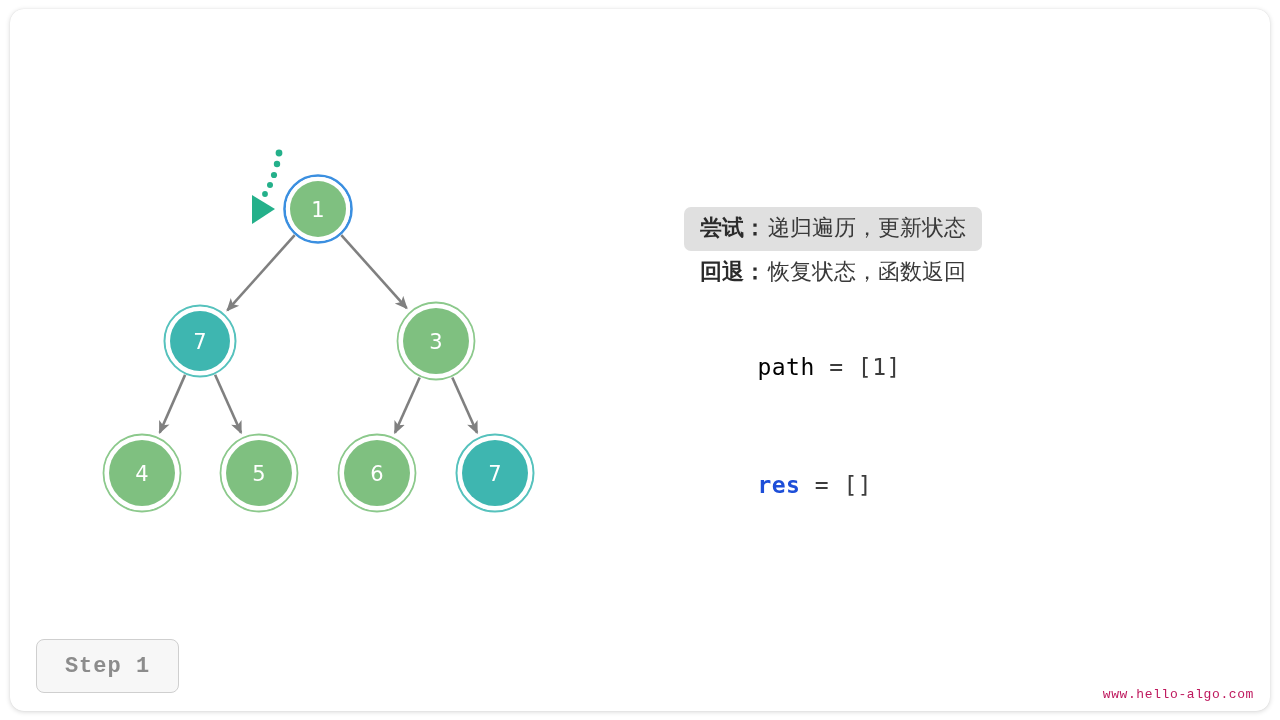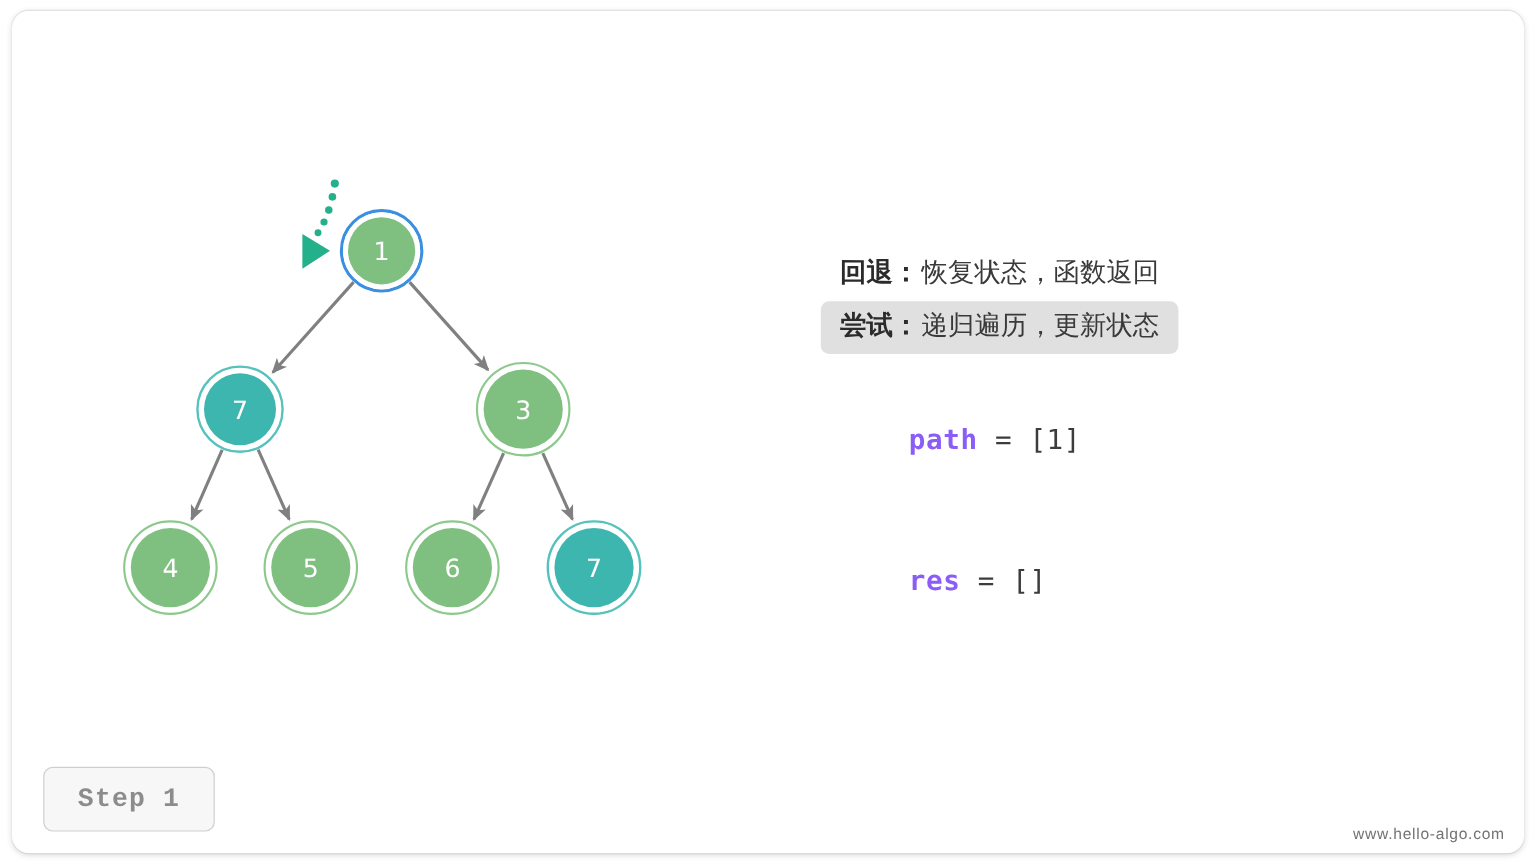--- a/index.html
+++ b/index.html
@@ -80,25 +80,25 @@
     margin-left: 2px;
   }
   .code-line {
     font-family: "DejaVu Sans Mono", "Liberation Mono", monospace;
     font-size: 23px;
     white-space: pre;
     color: #3c3c3c;
     letter-spacing: 0.5px;
   }
   .code-var-blue {
-    color: #8b5cf6;
-    font-weight: bold;
+    color: #000000;
+    font-weight: normal;
   }
   .code-var-teal {
-    color: #8b5cf6;
+    color: #1d4ed8;
     font-weight: bold;
   }
   #path-row { position: absolute; left: 700px; top: 328px; }
   #res-row  { position: absolute; left: 700px; top: 446px; }
 
   
   #step-badge {
     position: absolute;
     left: 36px;
     top: 639px;
@@ -117,23 +117,23 @@
     font-size: 22px;
     font-weight: bold;
     color: #8c8c8c;
     letter-spacing: 1px;
   }
   
   #watermark {
     position: absolute;
     right: 26px;
     bottom: 18px;
-    font-family: Liberation Sans, sans-serif;
+    font-family: Liberation Mono, monospace;
     font-size: 13px;
-    color: #737373;
+    color: #be185d;
     letter-spacing: 0.6px;
   }
 </style>
 </head>
 <body>
 
 <div id="page">
 
   <div id="card"></div>
 
@@ -202,32 +202,32 @@
         <circle cx="274" cy="175" r="3.1" fill="#24b08a"></circle>
         <circle cx="270" cy="185" r="3" fill="#24b08a"></circle>
         <circle cx="265" cy="194" r="2.9" fill="#24b08a"></circle>
         <polygon points="252,195 252,224 275,209" fill="#24b08a"></polygon>
       </g>
   </svg>
 
   <div id="panel">
 
     <div class="line-cn">
+      <span class="row-highlight">
+        <span class="cn-key">尝试：</span>
+        <span class="cn-val">递归遍历，更新状态</span>
+      </span>
+    </div>
+
+    <div class="line-cn">
       <span class="row-plain">
         <span class="cn-key">回退：</span>
         <span class="cn-val">恢复状态，函数返回</span>
       </span>
     </div>
-
-    <div class="line-cn">
-      <span class="row-highlight">
-        <span class="cn-key">尝试：</span>
-        <span class="cn-val">递归遍历，更新状态</span>
-      </span>
-    </div>
   </div>
 
   <div id="path-row" class="code-line">
     <span class="code-var-blue">path</span><span> = [1]</span>
   </div>
 
   <div id="res-row" class="code-line">
     <span class="code-var-teal">res</span><span> = []</span>
   </div>
 

